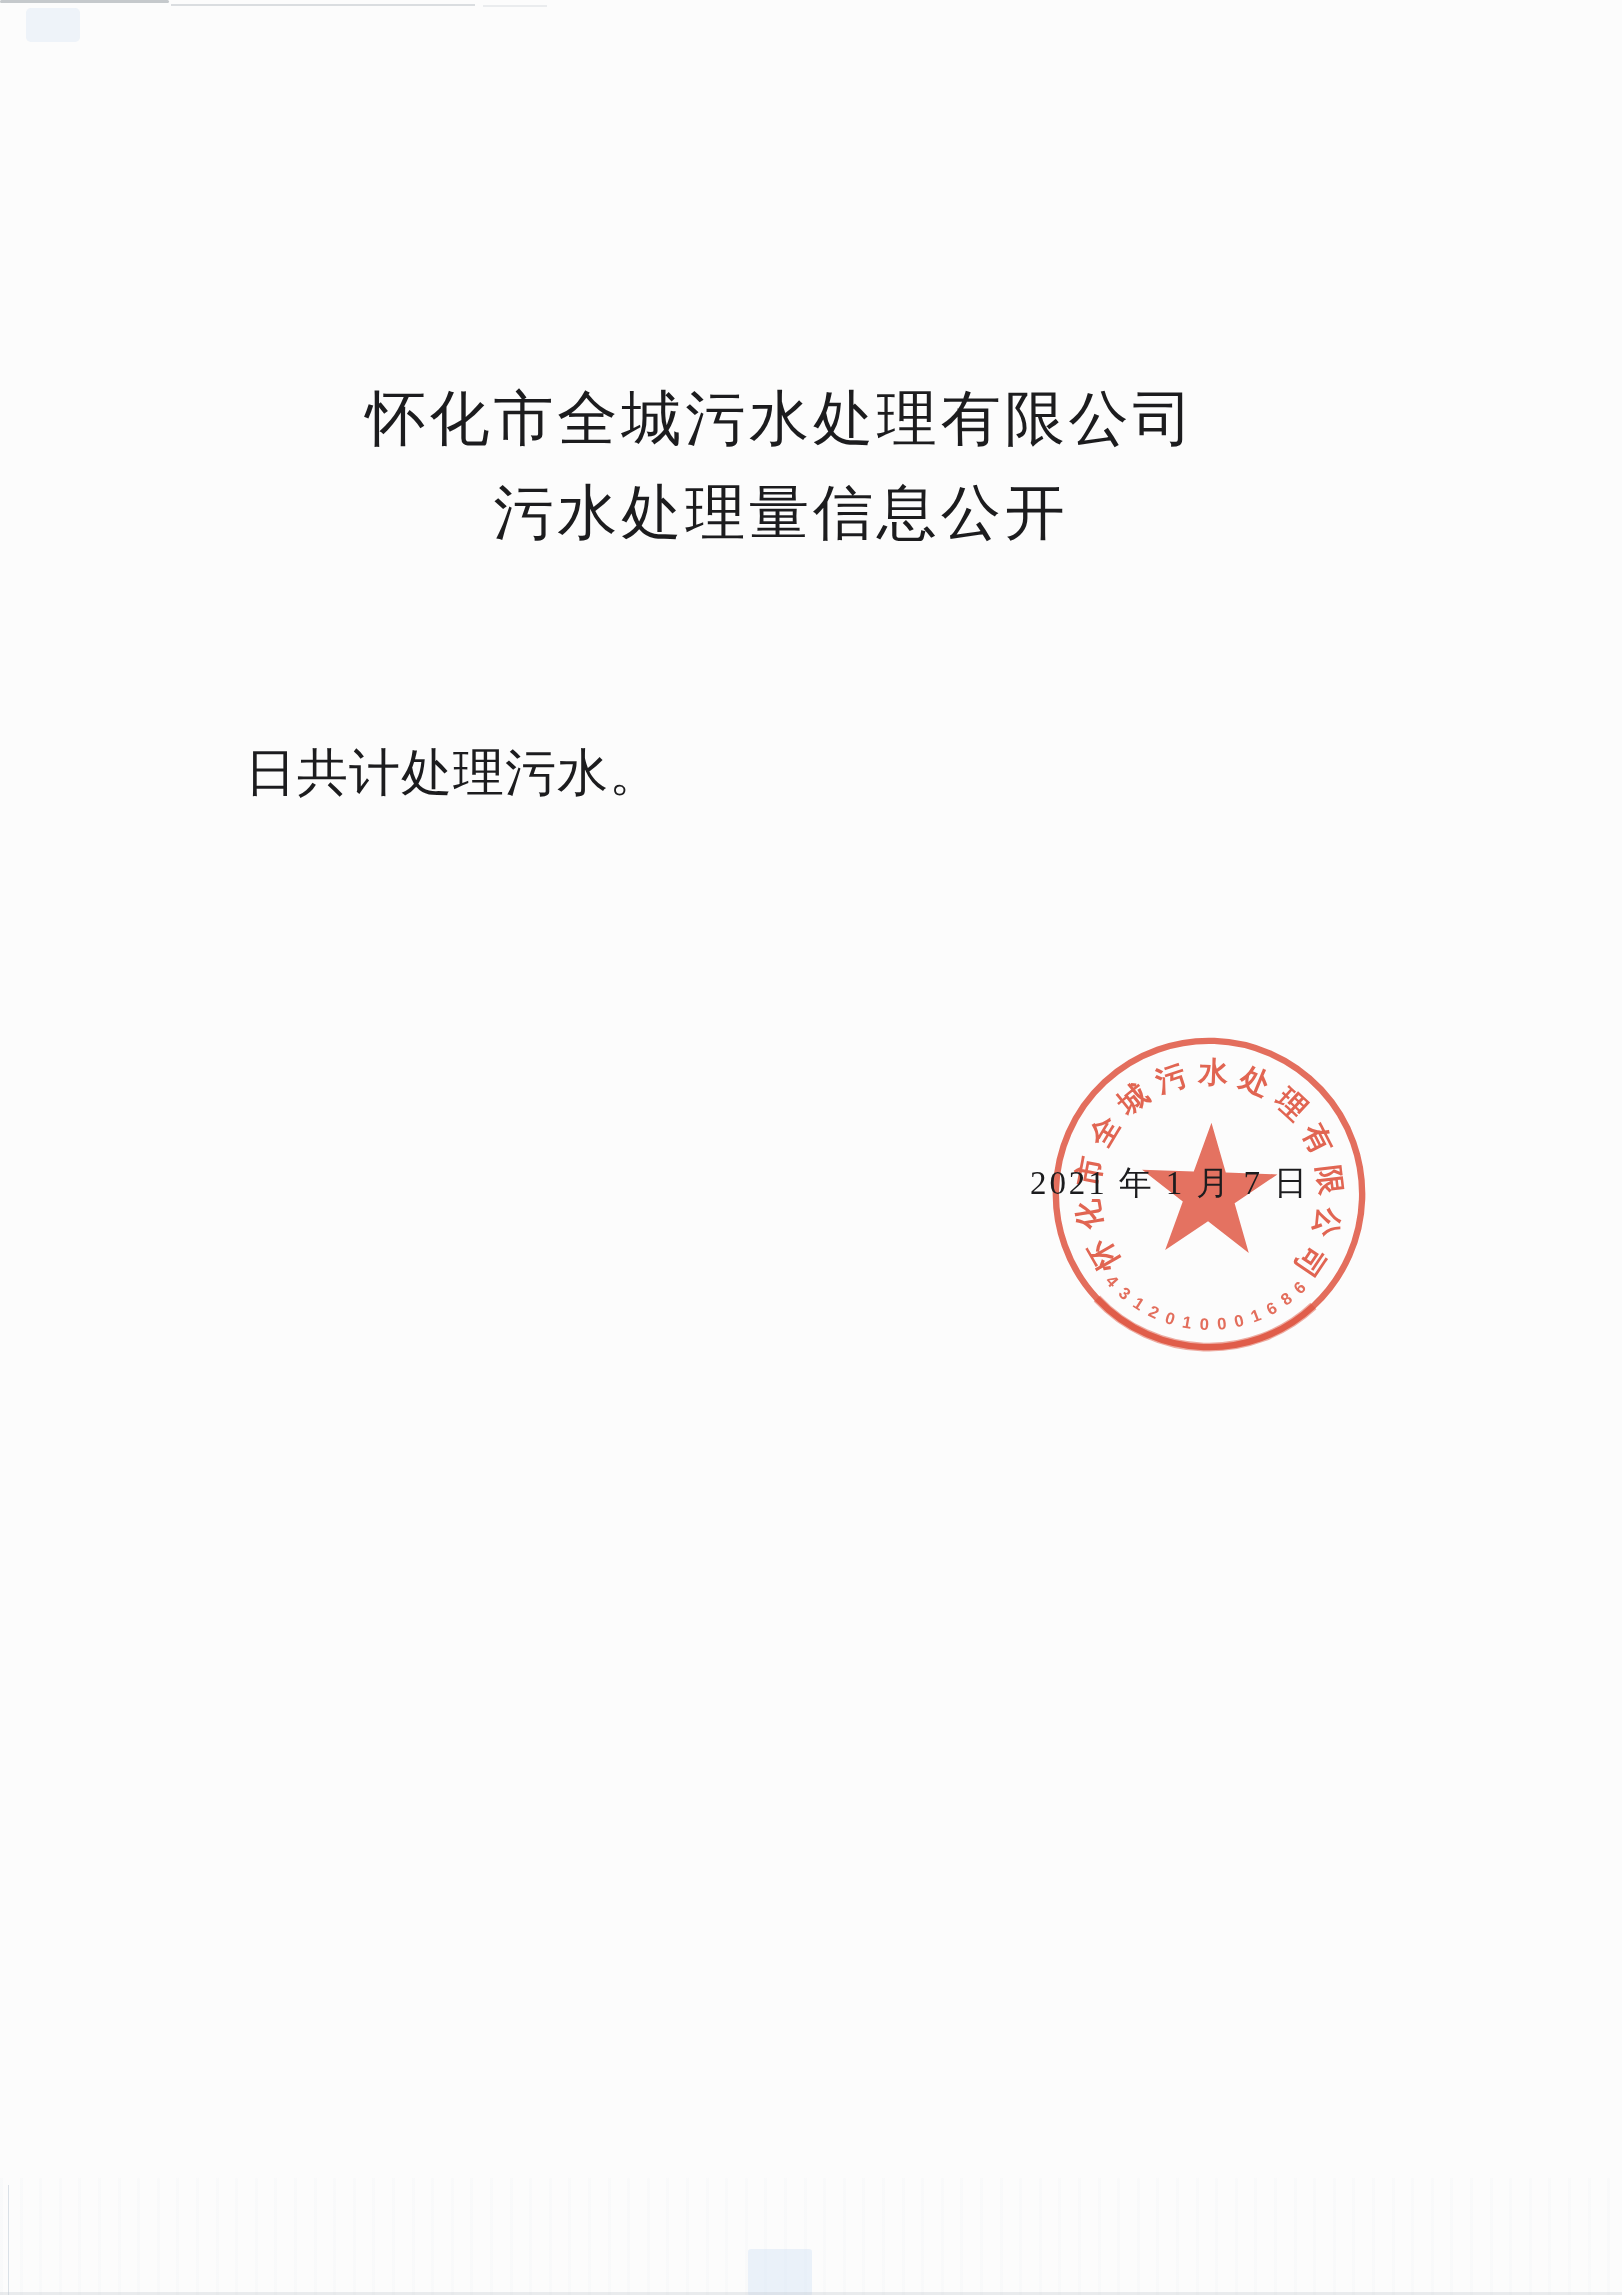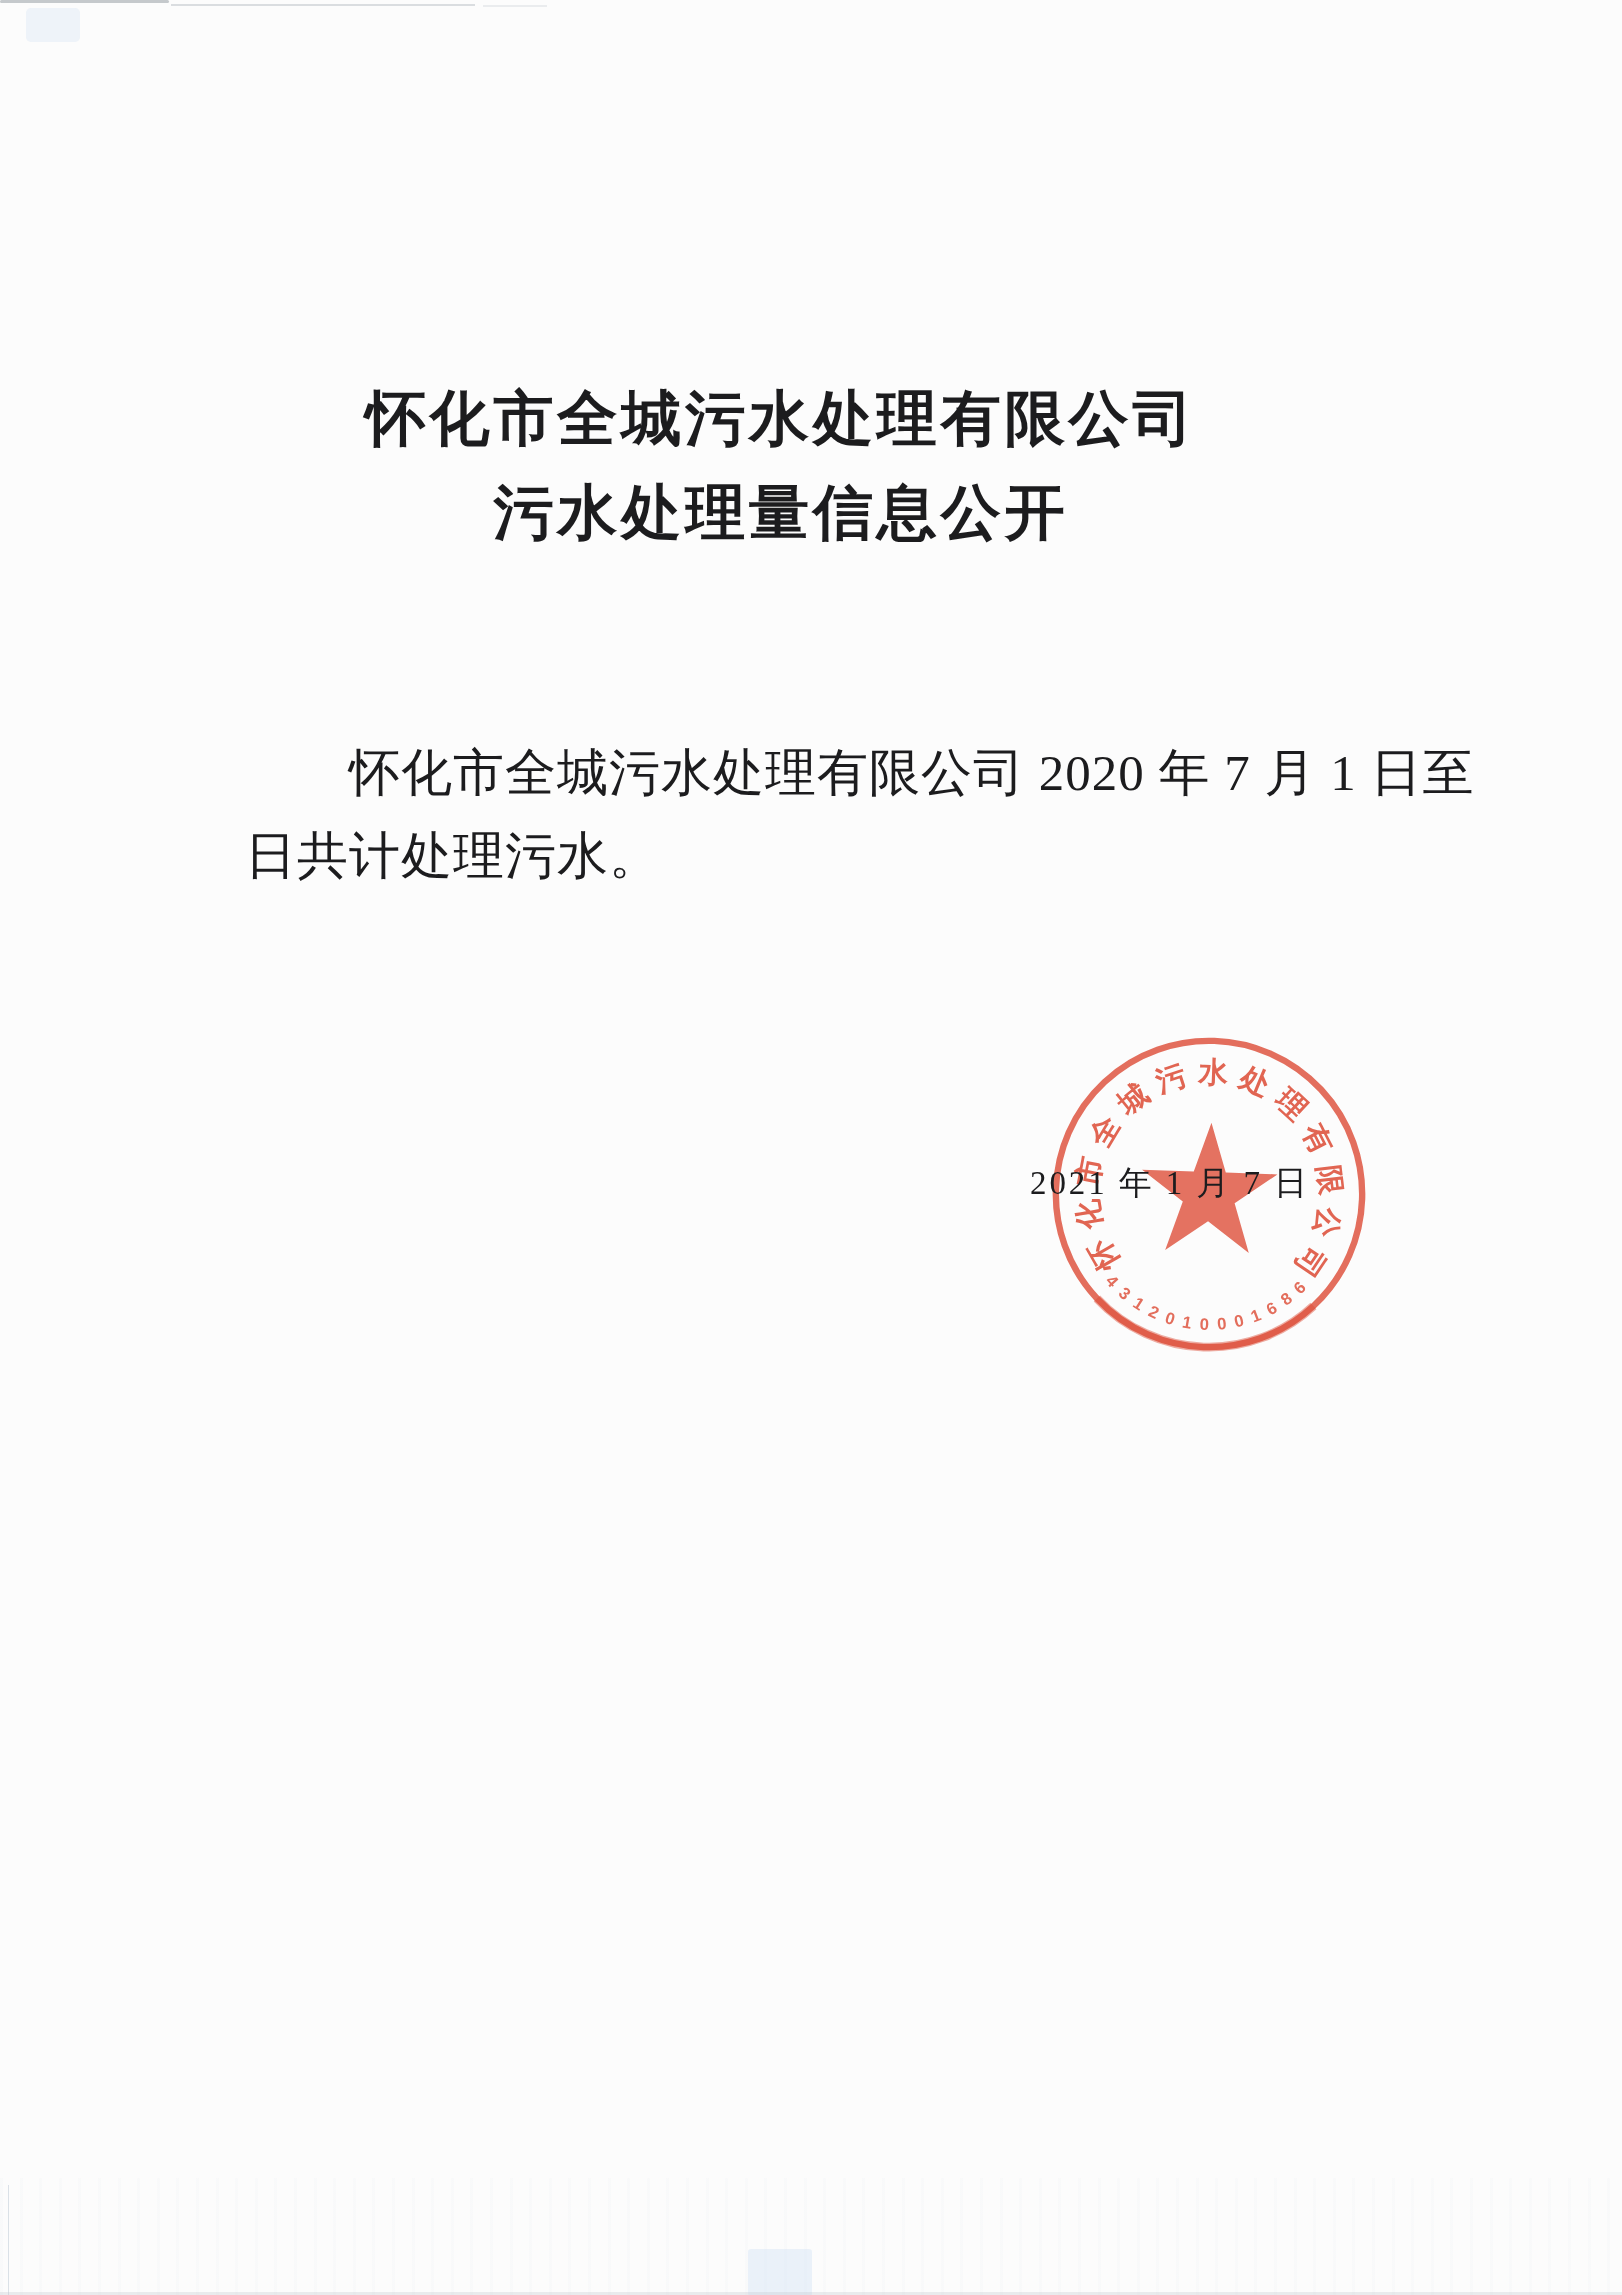--- a/index.html
+++ b/index.html
@@ -26,21 +26,21 @@
   .top-smudge{left:25.5px;top:7.8px;width:54px;height:34px;background:#dfeaf5;opacity:.5;border-radius:4.9px;}
   .left-edge-line{left:7.8px;top:2185px;width:1.5px;height:110px;background:#b8c6d2;opacity:.5;}
   .bottom-smudge{left:748px;top:2249px;width:64px;height:47px;background:#dbe8f6;opacity:.55;border-radius:2.9px;}
   .bottom-edge-line{left:0;top:2292px;width:1622px;height:3.4px;background:#c2c8cd;opacity:.32;}
   .bottom-texture{left:0;top:2178px;width:1622px;height:118px;opacity:.18;
     background:repeating-linear-gradient(90deg, rgba(200,212,224,.35) 0 2.9px, rgba(255,255,255,0) 2.9px 19.6px);}
 
   
   .doc-title{
     position:absolute;left:0;top:372px;width:1562px;
-    text-align:center;font-weight:700;
+    text-align:center;font-weight:400;
     font-size:60px;line-height:94px;letter-spacing:3.9px;
     color:var(--text-color);
   }
 
   
   .body-text{
     position:absolute;left:245px;top:732px;width:1177px;
     font-size:51px;line-height:83px;letter-spacing:1px;
     color:var(--text-color);
   }
@@ -88,21 +88,20 @@
   <div class="artifact left-edge-line"></div>
   <div class="artifact bottom-smudge"></div>
   <div class="artifact bottom-edge-line"></div>
 
   <div class="doc-title">
     <div>怀化市全城污水处理有限公司</div>
     <div>污水处理量信息公开</div>
   </div>
 
   <div class="body-text">
-    <div class="line indent">怀化市全城污水处理有限公司 2020 年 7 月 1 日至</div>
     <div class="line">日共计处理污水。</div>
   </div>
 
   <div class="seal">
     <svg viewBox="0 0 660 660" xmlns="http://www.w3.org/2000/svg">
       <circle class="ring" cx="330" cy="330" r="312" stroke-width="13"></circle>
       <circle class="ring-heavy" cx="330" cy="330" r="312" stroke-width="18" stroke-dasharray="490 1470" stroke-dashoffset="-245"></circle>
       <polygon class="star" points="330,185 362.6,285.1 467.9,285.2 382.8,347.2 415.2,447.3 330,385.5 244.8,447.3 277.2,347.2 192.1,285.2 297.4,285.1"></polygon>
       <g id="seal-ring-text">
           <text transform="translate(119.68407215320633 461.4199775298348) rotate(-122)">怀</text>

